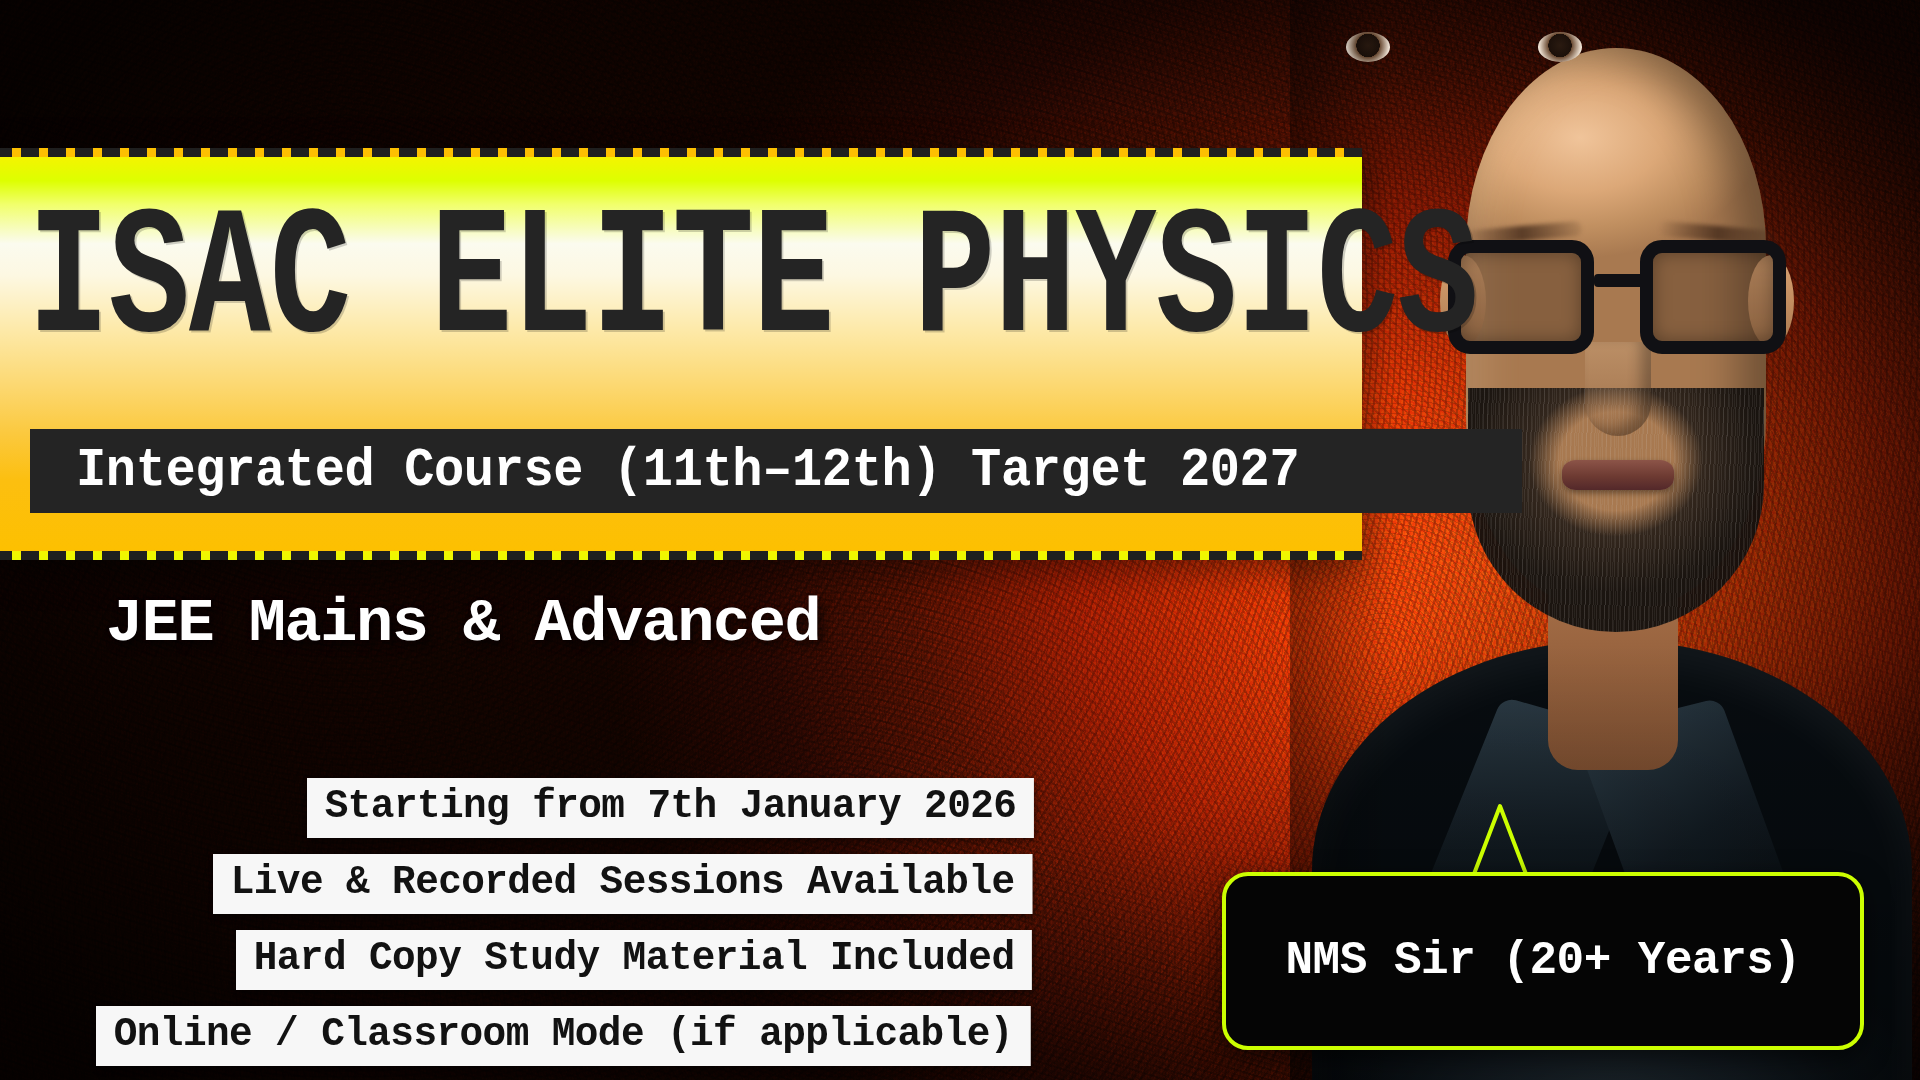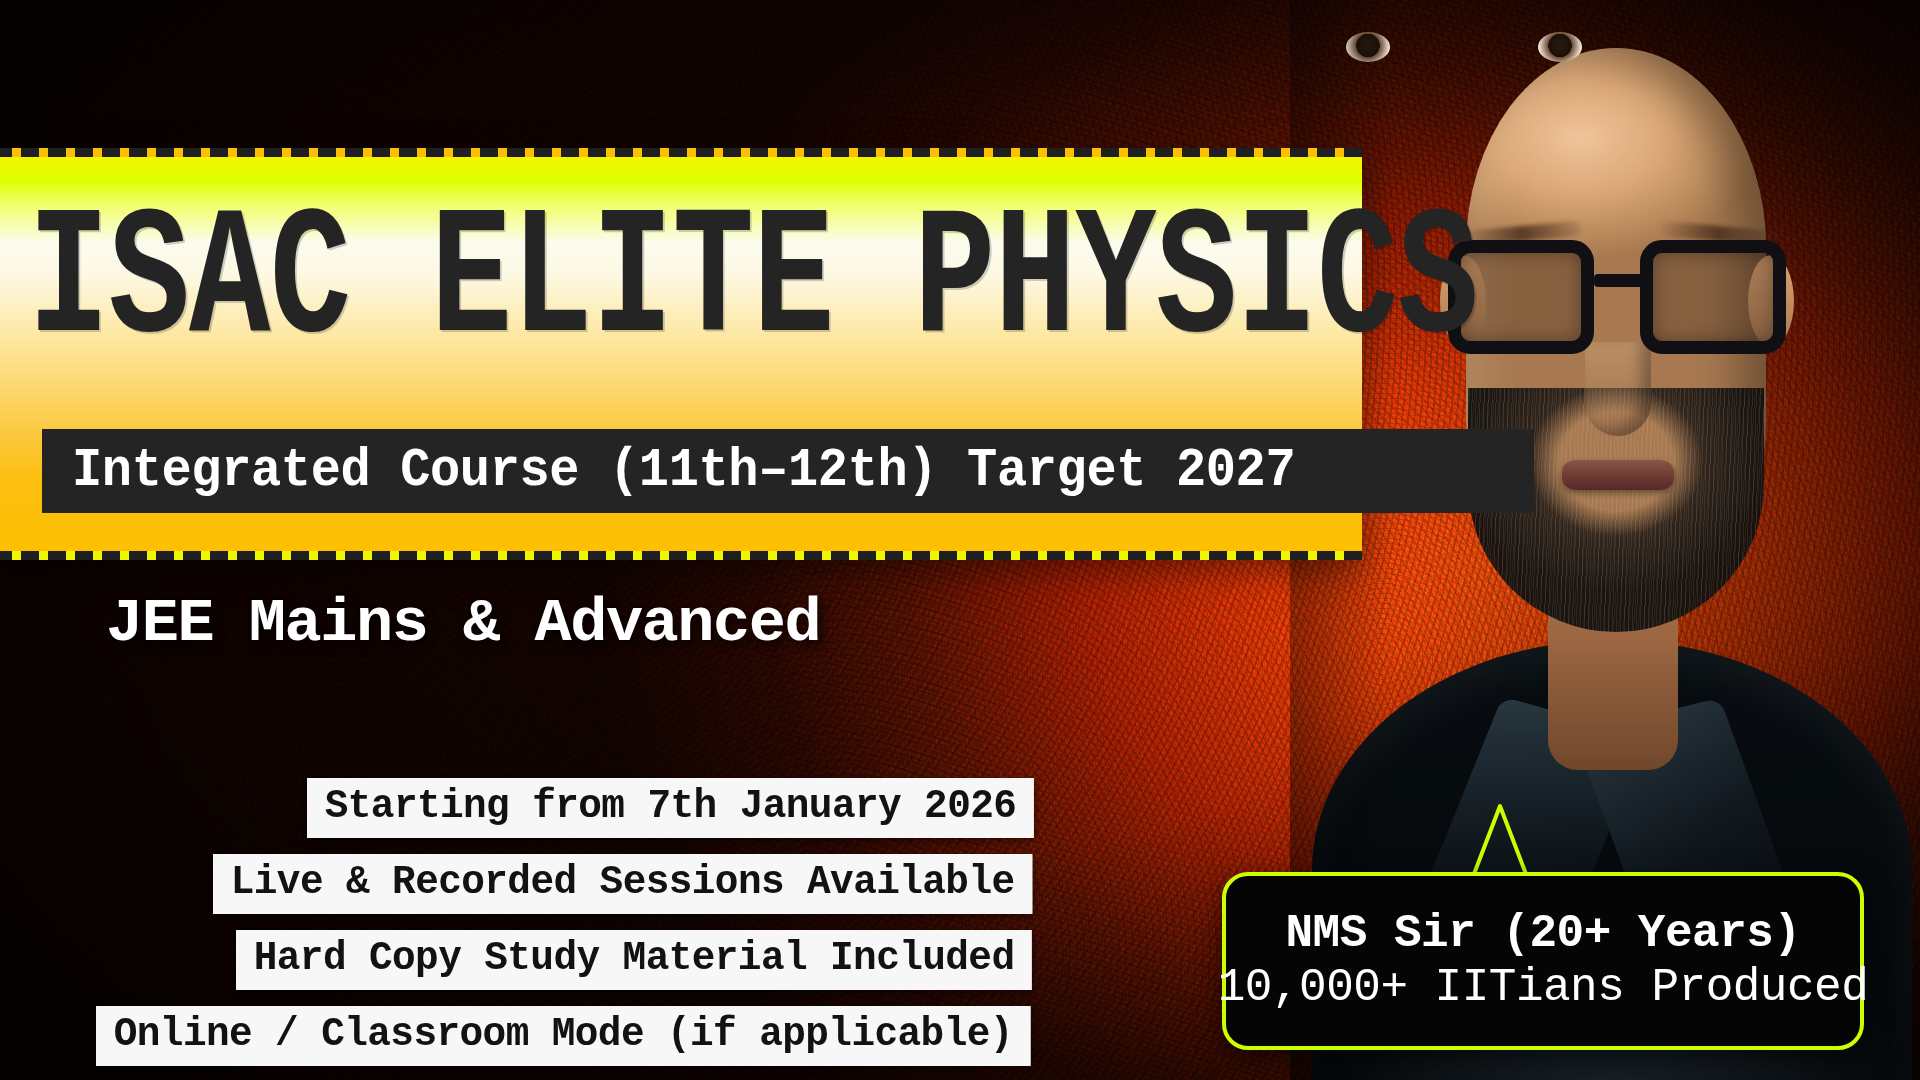--- a/index.html
+++ b/index.html
@@ -178,25 +178,25 @@
     font-weight:700;
     letter-spacing:-1px;
     color:#242424;
     transform:scaleX(.93) scaleY(1.24);
     transform-origin:left top;
     white-space:nowrap;
     font-stretch:condensed;
     text-shadow:2px 2px 0 rgba(0,0,0,.18);
   }
   .banner-sub{
-    position:absolute; left:48px; top:272px;
+    position:absolute; left:36px; top:272px;
     width:1492px; height:84px;
     background:#242424;
     display:flex; align-items:center;
-    padding-left:30px;
+    padding-left:46px;
   }
   .banner-sub span{
     color:#fff;
     font-size:53px;
     font-weight:700;
     letter-spacing:-.4px;
     white-space:nowrap;
     transform:scaleX(.95);
     transform-origin:left center;
   }
@@ -302,16 +302,15 @@
   </div>
 
   <div class="callout-tail">
     <svg width="140" height="78" viewBox="0 0 140 78" fill="none">
       <path d="M0 74 H34 L60 6 L86 74 H140" stroke="#ccff00" stroke-width="4" fill="none" stroke-linejoin="round"></path>
     </svg>
   </div>
 
   <div class="callout">
     <div class="l1">NMS Sir (20+ Years)</div>
-    <div class="l2">10,000+ IITians Produced</div>
   </div>
 
 </div>
 
 </body></html>

